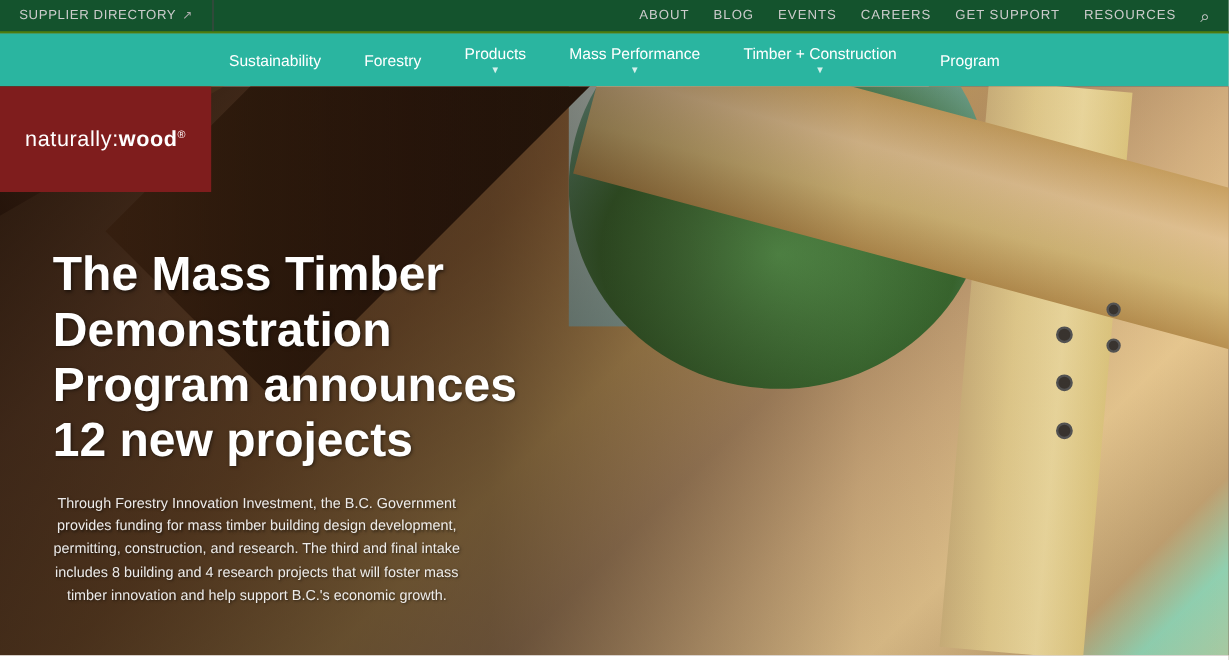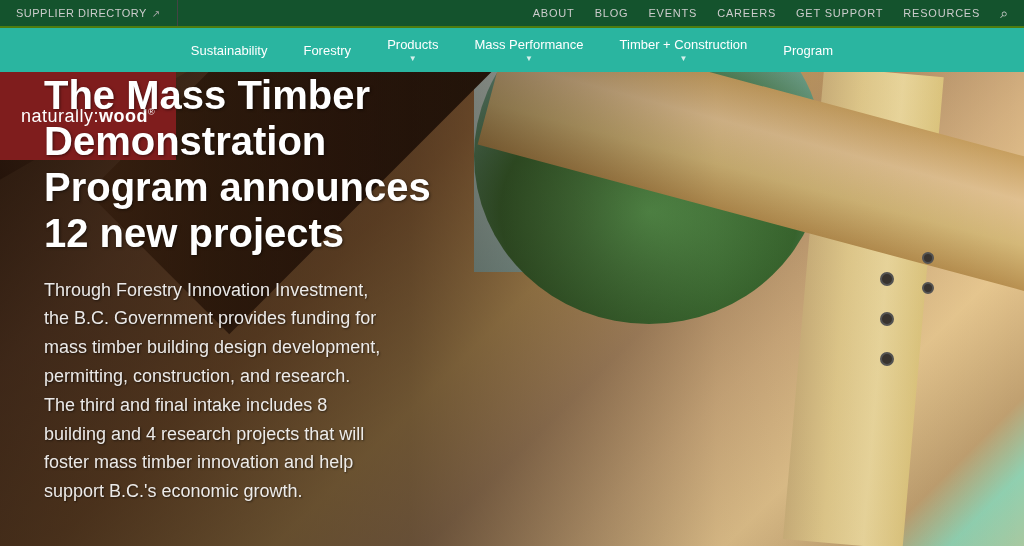--- a/index.html
+++ b/index.html
@@ -224,24 +224,25 @@
     #hero-headline {
       color: #fff;
       font-size: 40px;
       font-weight: 700;
       line-height: 1.15;
       margin-bottom: 20px;
       text-shadow: 1px 1px 3px rgba(0,0,0,0.5);
     }
     #hero-body {
       color: rgba(255,255,255,0.9);
-      font-size: 18px;
+      font-size: 12px;
       line-height: 1.6;
       max-width: 340px;
       text-shadow: 1px 1px 2px rgba(0,0,0,0.5);
+      text-align: center;
     }
   </style>
 </head>
 <body>
 
 <div id="top-bar">
   <div id="top-bar-left">
     <a id="supplier-link">
       <span>SUPPLIER DIRECTORY</span>
       <span class="ext-icon">↗</span>

